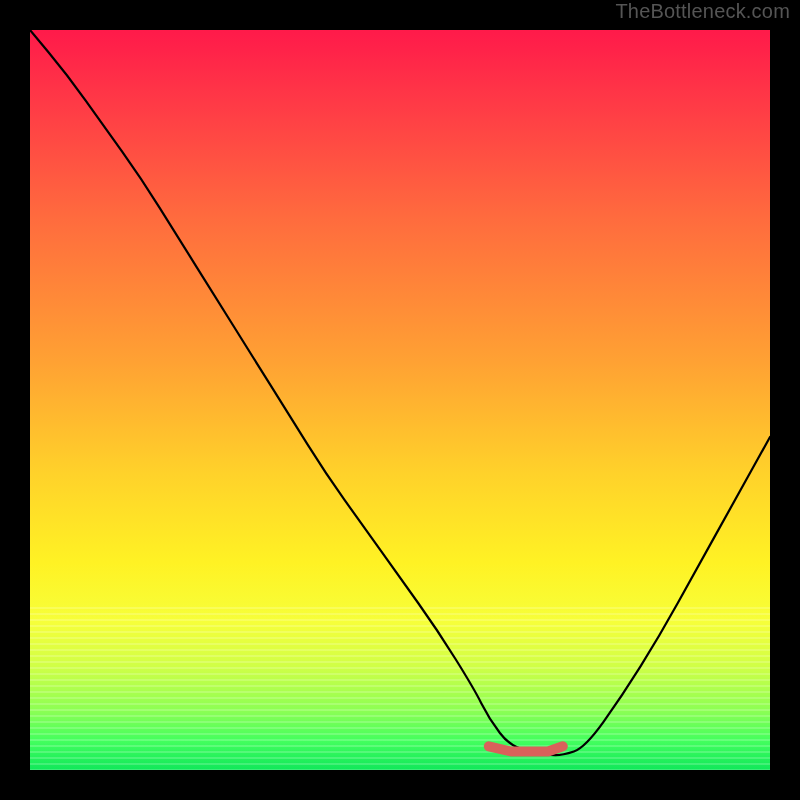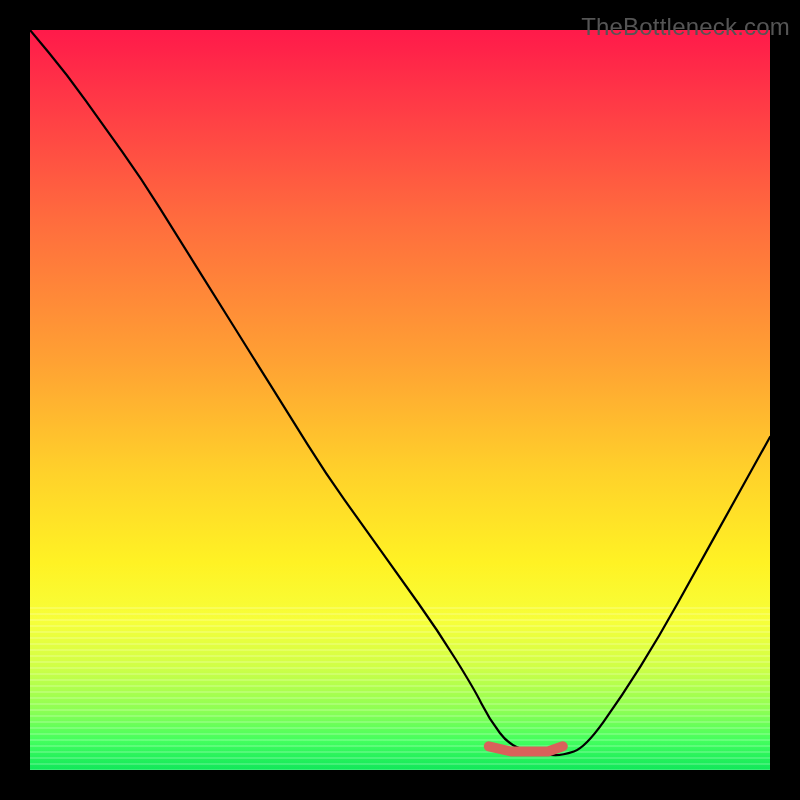--- a/index.html
+++ b/index.html
@@ -12,24 +12,24 @@
     font-family: Arial, Helvetica, sans-serif;
   }
   .frame {
     position: relative;
     width: 800px;
     height: 800px;
     background: #000;
   }
   .watermark {
     position: absolute;
-    top: 13px;
+    top: 0;
     right: 10px;
     color: #555;
-    font-size: 24px;
+    font-size: 20px;
     font-weight: 500;
     letter-spacing: 0.2px;
     z-index: 10;
   }
   .plot-area {
     position: absolute;
     left: 30px;
     top: 30px;
     width: 740px;
     height: 740px;

